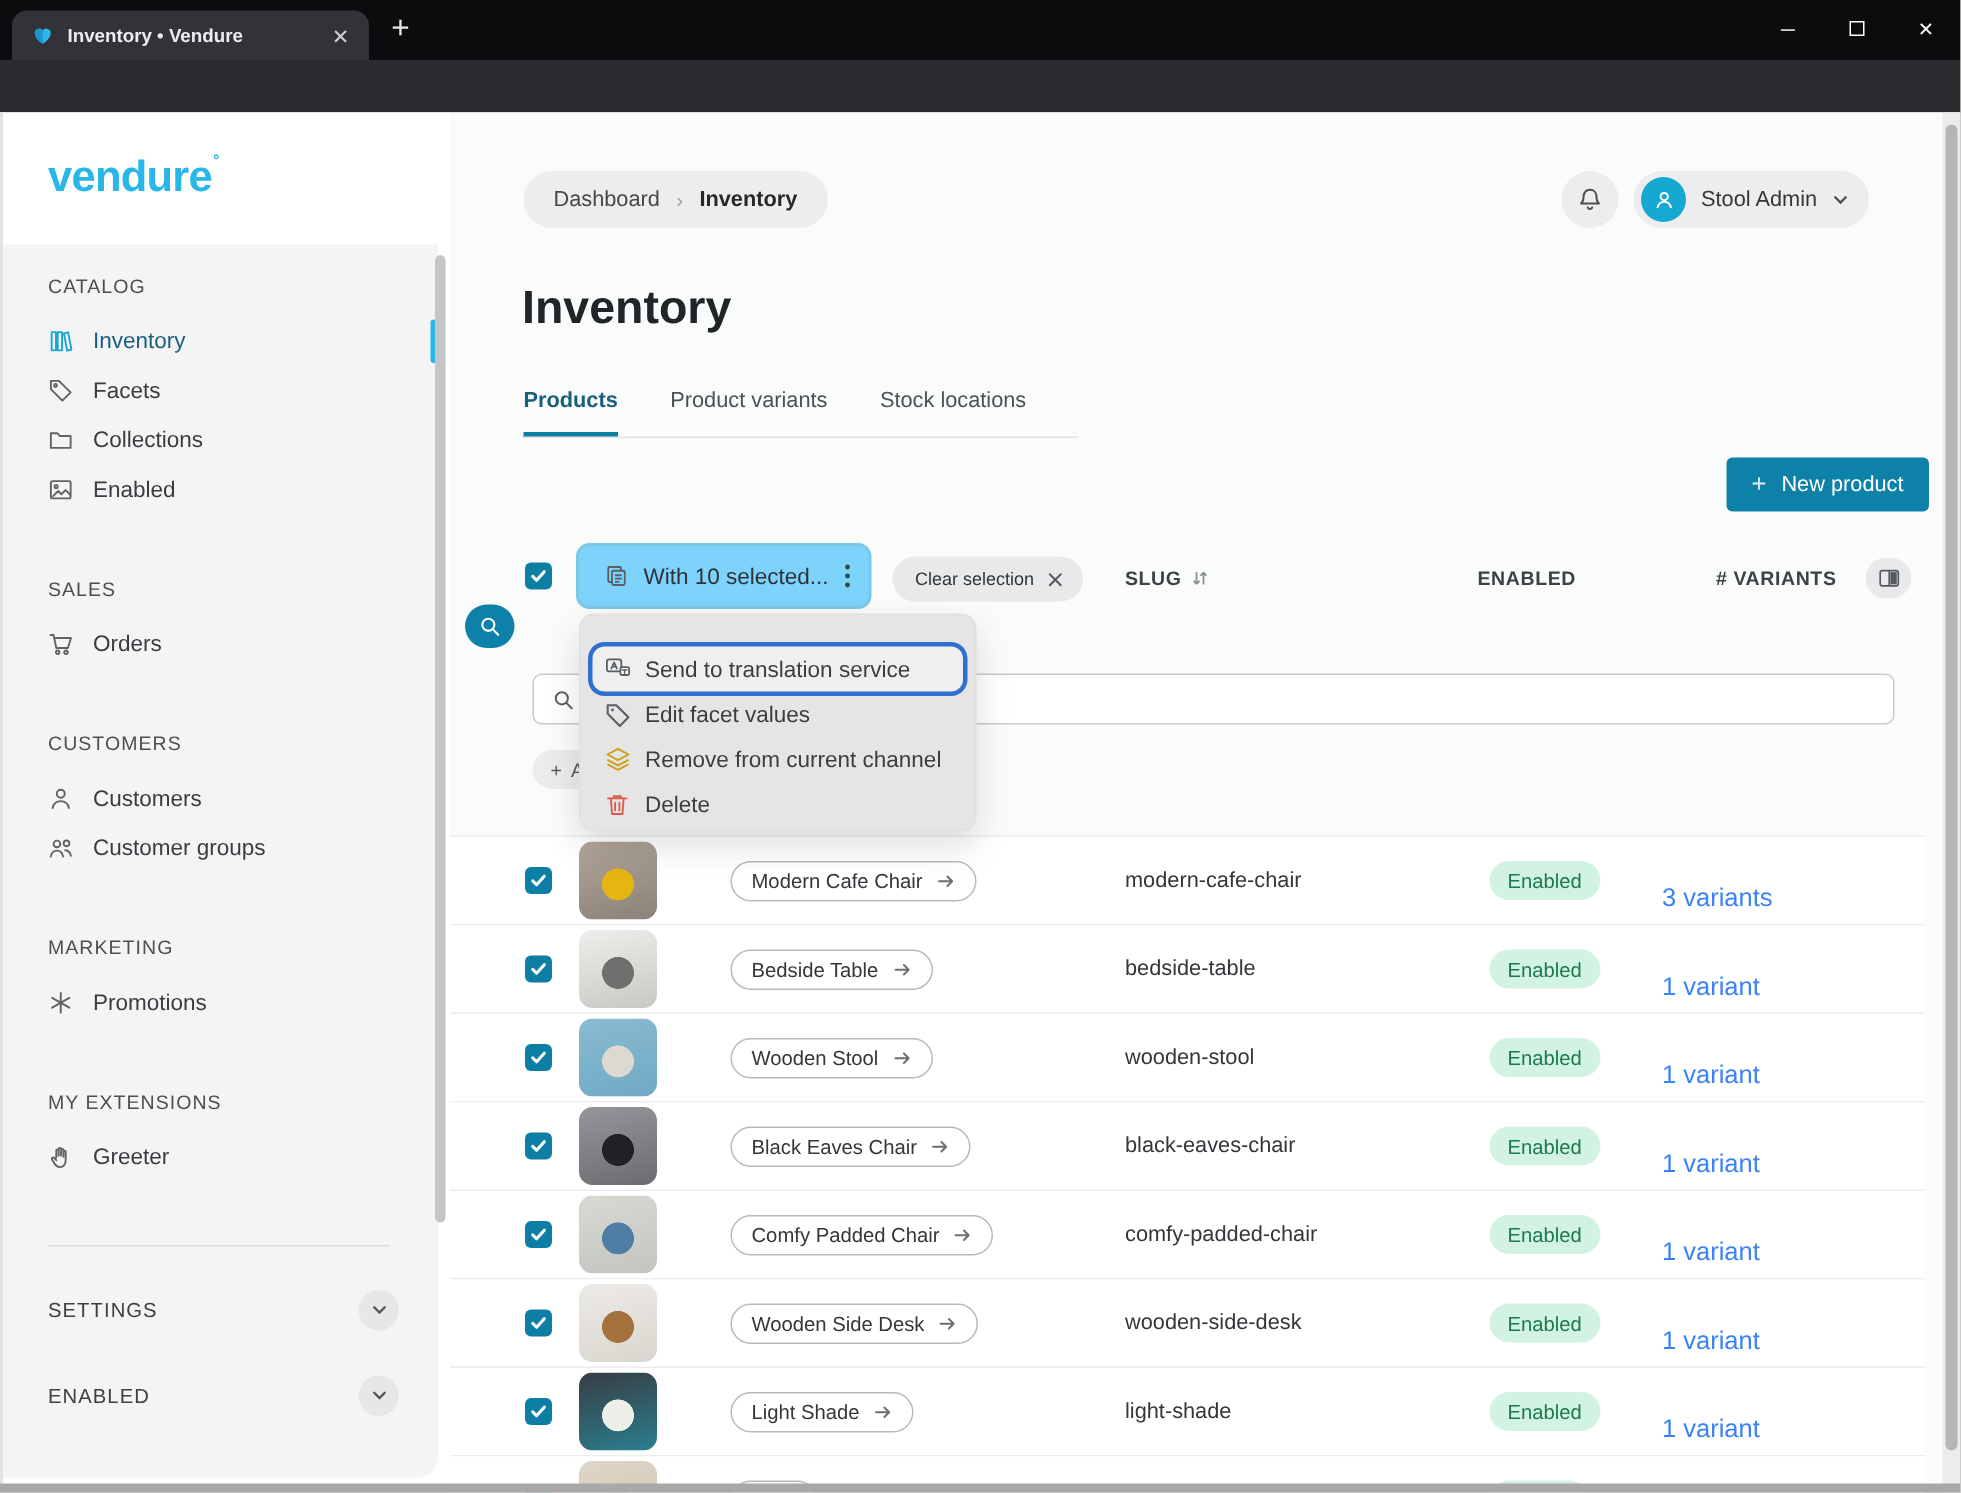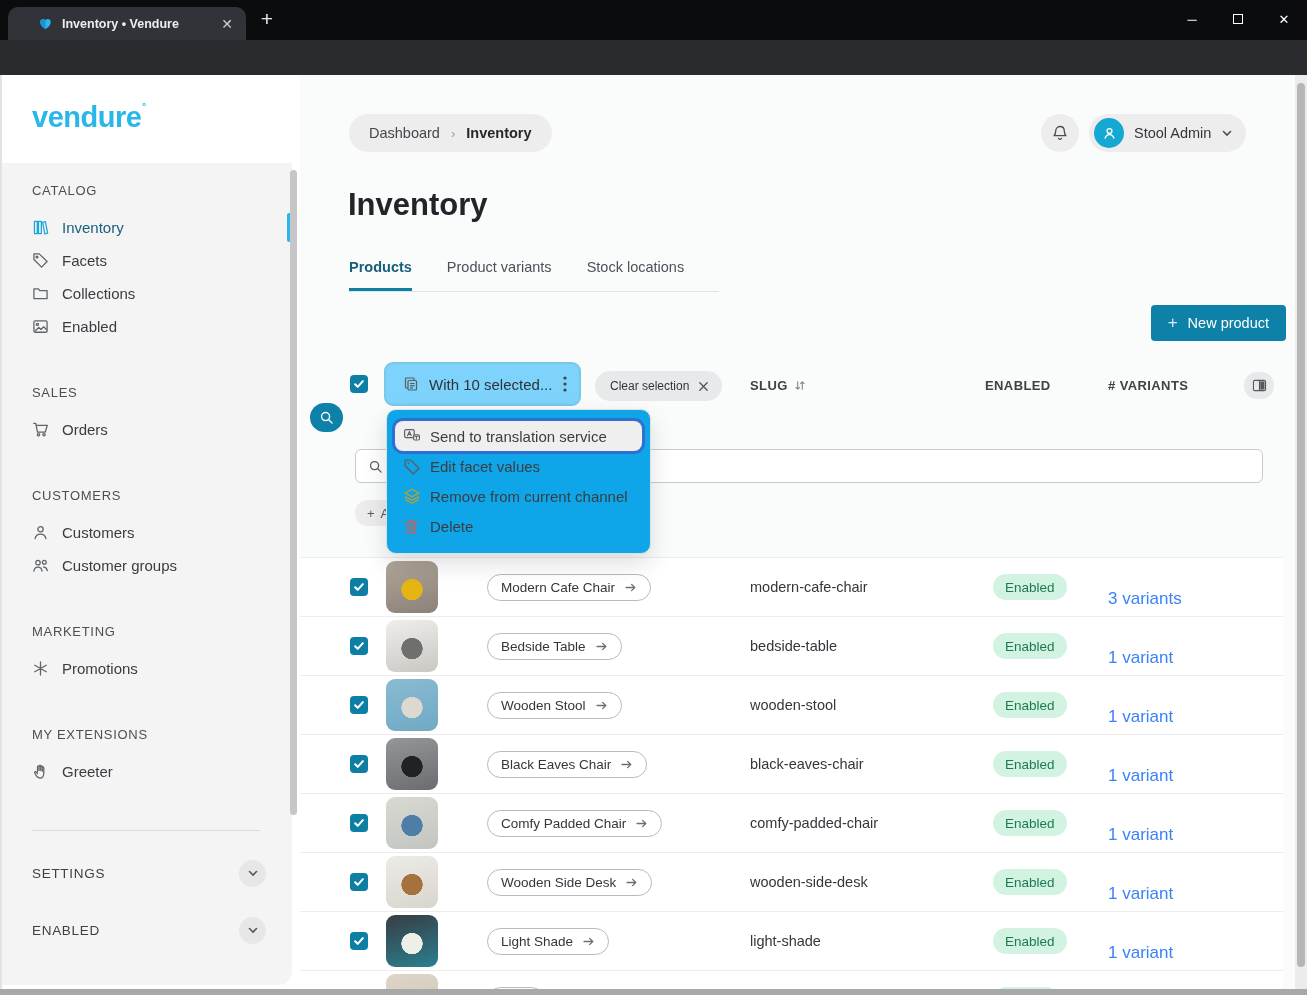--- a/index.html
+++ b/index.html
@@ -1,21 +1,21 @@
 <!DOCTYPE html>
 <html><head>
 <meta charset="utf-8">
 <style>
   * { margin:0; padding:0; box-sizing:border-box; }
   body { font-family:"Liberation Sans", sans-serif; background:#555; }
   .screen { position:relative; width:1307px; height:995px; background:#fafbfb; overflow:hidden; }
 
   
   .tabstrip { position:absolute; top:0; left:0; right:0; height:40px; background:#0b0c0e; }
-  .btab { position:absolute; left:8px; top:7px; width:238px; height:33px; background:#313338; border-radius:10px 10px 0 0; display:flex; align-items:center; padding:0 10px 0 30px; gap:9px; }
+  .btab { position:absolute; left:8px; top:7px; width:238px; height:33px; background:#313338; border-radius:10px 10px 0 0; display:flex; align-items:center; padding:0 10px 0 13px; gap:9px; }
   .btab-title { color:#eceded; font-size:12.5px; font-weight:700; flex:1; white-space:nowrap; overflow:hidden; }
   .btab-close { color:#cfd0d2; font-size:14px; width:18px; text-align:center; }
   .newtab { position:absolute; left:253px; top:5px; width:28px; height:28px; color:#e6e6e6; font-size:21px; font-weight:400; display:flex; align-items:center; justify-content:center; }
   .wincontrols { position:absolute; right:0; top:0; height:38px; display:flex; }
   .winbtn { width:46px; height:38px; display:flex; align-items:center; justify-content:center; color:#fff; font-size:13px; }
   .winbtn .sq { width:10px; height:10px; border:1.5px solid #fff; }
   .toolbar { position:absolute; top:40px; left:0; right:0; height:35px; background:#2a2b2f; }
   .navbtn { position:absolute; top:47px; width:22px; height:22px; }
   .urlbar { position:absolute; left:186px; top:44px; width:936px; height:27px; background:#1b1c1f; border-radius:7px; display:flex; align-items:center; padding:0 12px; gap:9px; }
   .info-dot { width:15px; height:15px; border-radius:50%; background:#9aa0a6; color:#1b1c1f; font-size:10px; font-weight:700; display:flex; align-items:center; justify-content:center; flex:none; }
@@ -70,21 +70,21 @@
   .bulk-check { position:absolute; left:50px; top:300px; }
   .bulk-btn { position:absolute; left:84px; top:287px; width:197px; height:44px; background:#7dd3fc; border:2px solid #79c8e6; border-radius:9px; display:flex; align-items:center; gap:10px; padding:0 12px 0 17px; font-size:15px; color:#2f3337; cursor:pointer; }
   .bulk-btn .lbl { flex:1; white-space:nowrap; }
   .clear-pill { position:absolute; left:295px; top:296px; height:30px; background:#e8e9ea; border-radius:15px; display:flex; align-items:center; gap:9px; padding:0 13px 0 15px; font-size:12px; color:#323639; cursor:pointer; }
   .colhead { position:absolute; top:303px; font-size:13px; font-weight:700; color:#3d4247; letter-spacing:.4px; display:flex; gap:6px; align-items:center; }
   .cols-btn { position:absolute; left:944px; top:297px; width:30px; height:27px; border-radius:13px; background:#e8e9ea; display:flex; align-items:center; justify-content:center; cursor:pointer; }
   .search-fab { position:absolute; left:10px; top:328px; width:33px; height:29px; border-radius:15px; background:#0d81a8; color:#fff; display:flex; align-items:center; justify-content:center; cursor:pointer; z-index:3; }
   .search-input { position:absolute; left:55px; top:374px; width:908px; height:34px; background:#fff; border:1px solid #c7cbd0; border-radius:6px; display:flex; align-items:center; padding:0 12px; gap:9px; color:#5a5f64; z-index:5; }
   .add-filter { position:absolute; left:55px; top:425px; height:26px; border-radius:13px; background:#ececed; display:flex; align-items:center; gap:6px; padding:0 12px; font-size:13px; color:#55595d; z-index:4; }
 
-  .menu { position:absolute; left:86px; top:334px; width:265px; height:145px; background:#0ea5e9; border:1px solid #e0e0e1; border-radius:10px; box-shadow:0 10px 24px rgba(0,0,0,.13); z-index:10; padding:11px 8px; }
+  .menu { position:absolute; left:86px; top:334px; width:265px; height:145px; background:#e5e5e5; border:1px solid #e0e0e1; border-radius:10px; box-shadow:0 10px 24px rgba(0,0,0,.13); z-index:10; padding:21px 8px; }
   .menu-item { display:flex; align-items:center; gap:9px; height:30px; padding:0 8px; font-size:15px; color:#3a3e42; border-radius:8px; cursor:pointer; }
   .menu-item.focused { background:#efefef; box-shadow:0 0 0 3px #2e6fd0; }
   .menu-ico { width:18px; display:flex; flex:none; }
 
   .rows { position:absolute; left:0; top:482px; width:983px; border-top:1px solid #ececee; }
   .trow { position:relative; height:59px; background:#fff; border-bottom:1px solid #ececee; }
   .trow .checkbox { position:absolute; left:50px; top:20px; }
   .thumb { position:absolute; left:86px; top:3px; width:52px; height:52px; border-radius:9px; }
   .name-pill { position:absolute; left:187px; top:16px; height:27px; border:1px solid #b6b9bd; border-radius:14px; display:inline-flex; align-items:center; gap:9px; padding:0 13px; font-size:13.5px; color:#33373b; background:#fff; min-width:58px; cursor:pointer; }
   .slug { position:absolute; left:450px; top:21px; font-size:14.5px; color:#33373b; }
@@ -373,21 +373,21 @@
         <span style="display:flex;">
           <svg width="12" height="13" viewBox="0 0 13 13" fill="none" stroke="#8a8f94" stroke-width="1.3" stroke-linecap="round" stroke-linejoin="round">
               <path d="M4 2.5v8M4 10.5L2.2 8.7M4 10.5l1.8-1.8"></path>
               <path d="M9 10.5v-8M9 2.5L7.2 4.3M9 2.5l1.8 1.8"></path>
             </svg>
         </span>
       </div>
       <div class="colhead" style="left:685px;">
           <span>ENABLED</span>
         </div>
-      <div class="colhead" style="left:808px;justify-content:center;">
+      <div class="colhead" style="left:844px;justify-content:center;">
           <span># VARIANTS</span>
         </div>
 
       <div class="cols-btn">
         <span style="display:flex;">
           <svg width="15" height="13" viewBox="0 0 16 14" fill="none" stroke="#55595d" stroke-width="1.2">
               <rect x="1.5" y="1.5" width="13" height="11" rx="1.5"></rect>
               <path d="M8 1.5v11"></path>
               <rect x="8.8" y="2.6" width="4.6" height="8.8" fill="#55595d" stroke="none"></rect>
             </svg>

